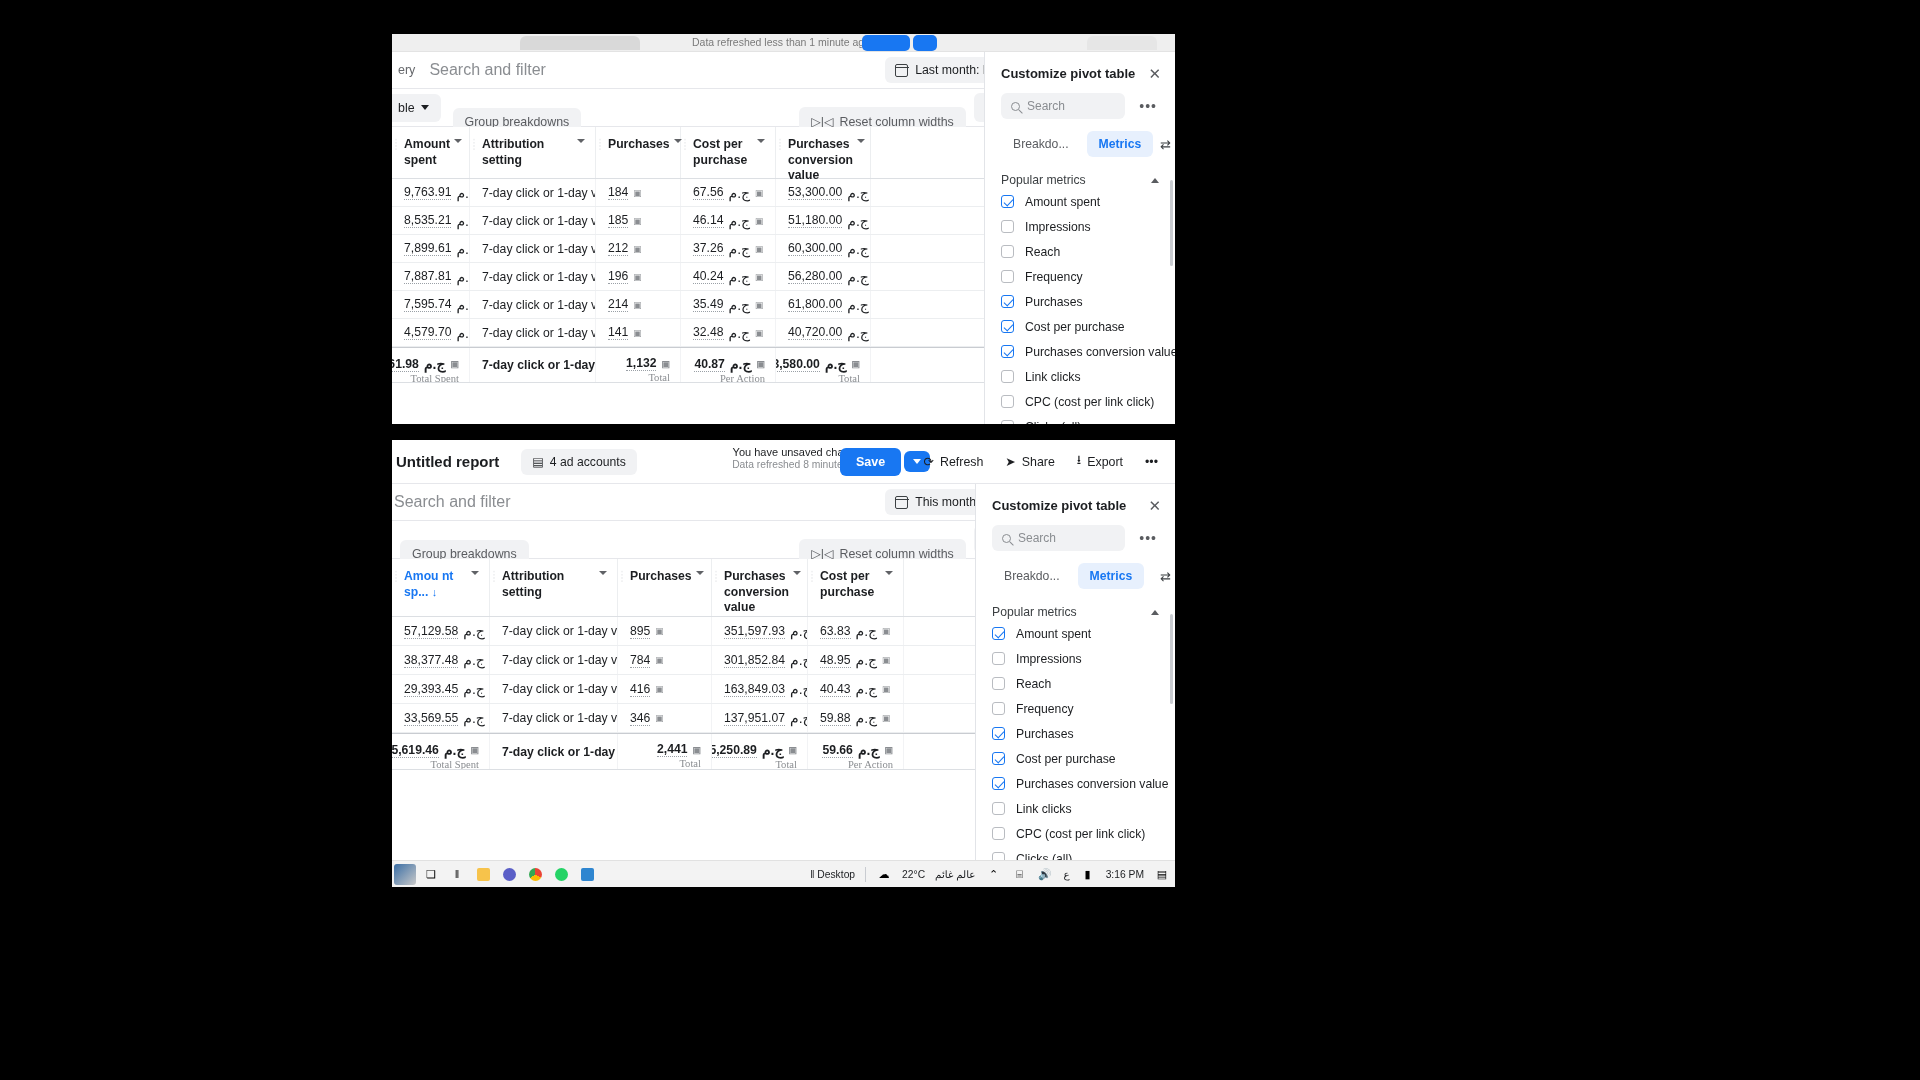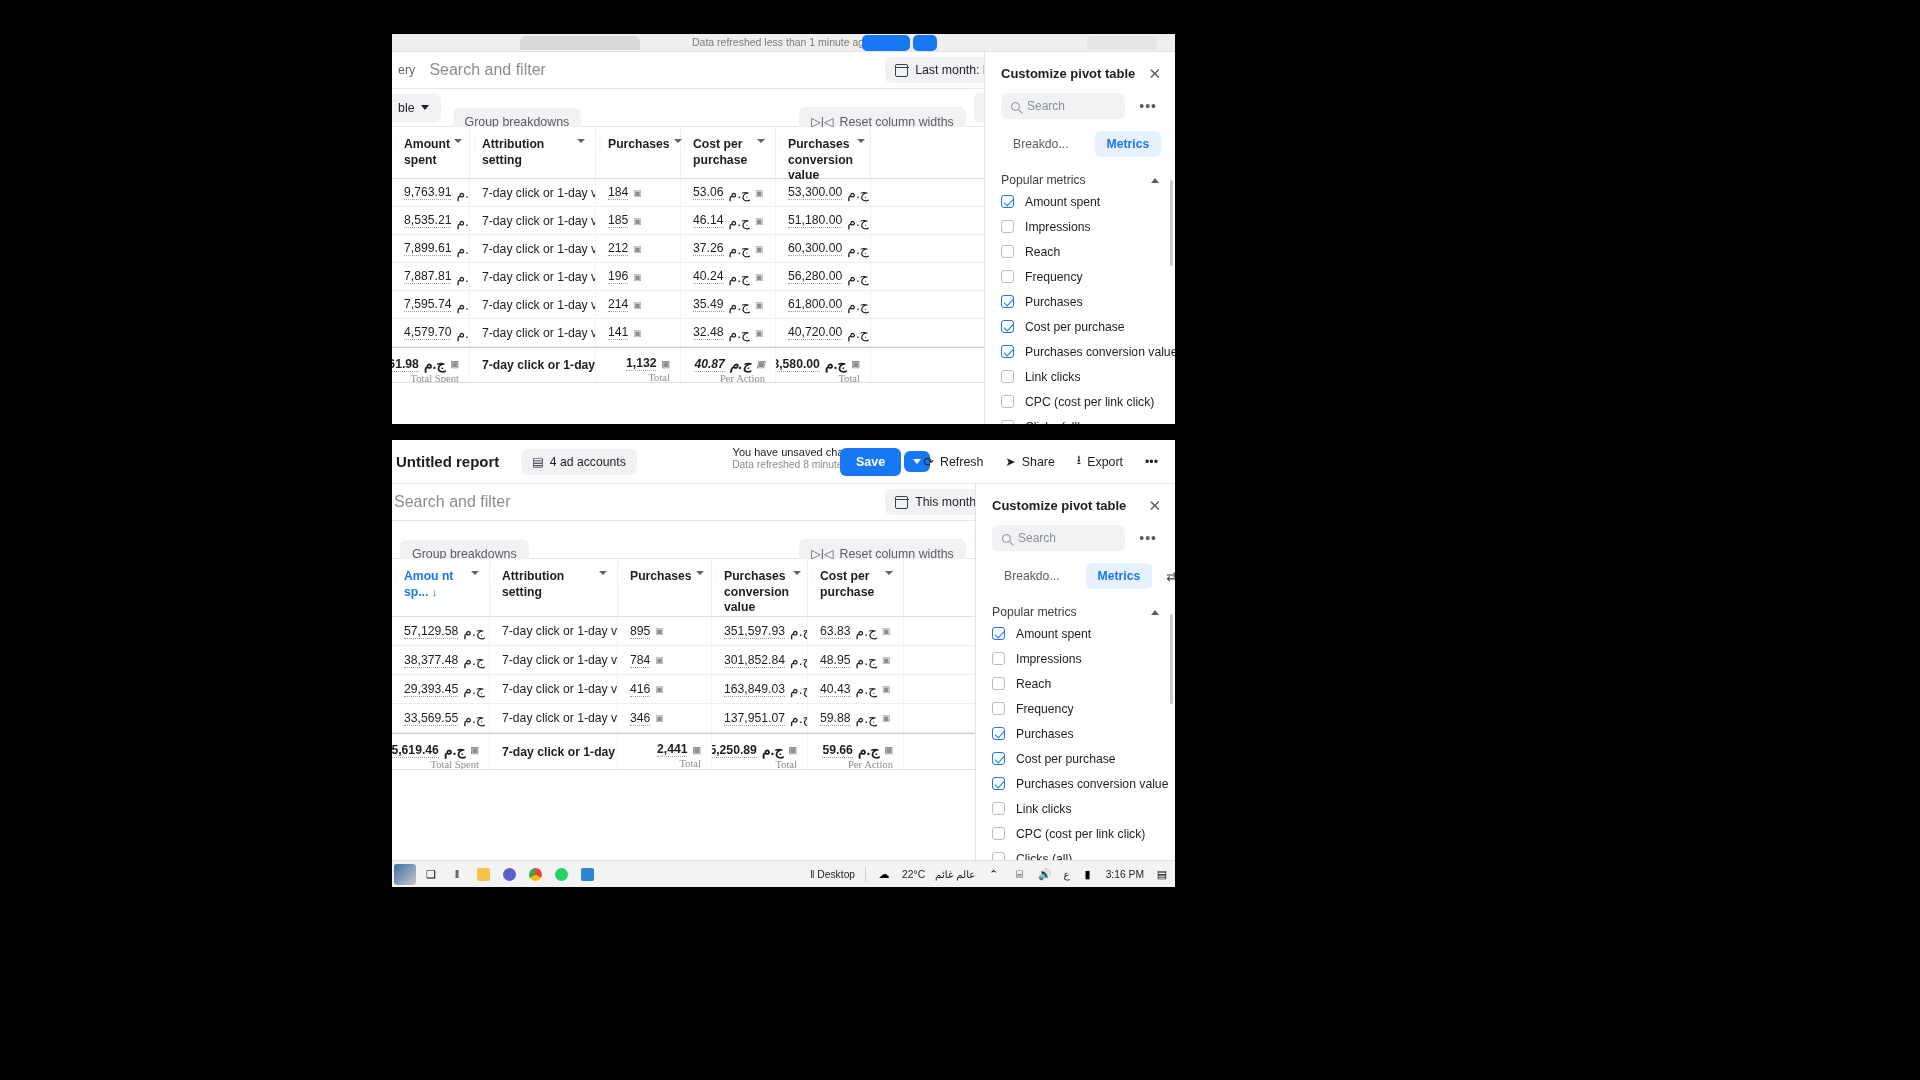--- a/index.html
+++ b/index.html
@@ -133,21 +133,21 @@
   .cp-title { font-size:13px; font-weight:600; color:#1c1e21; }
   .cp-x { font-size:15px; color:#5a5c60; line-height:1; }
   .cp-searchrow { display:flex; align-items:center; gap:8px; padding: 4px 12px 8px 16px; }
   .cp-search {
     flex:1; background:#f1f2f4; border-radius:6px; padding:6px 10px; font-size:12px; color:#8a8d91;
     display:flex; align-items:center; gap:7px;
   }
   .mag { width:9px;height:9px;border:1.4px solid #8a8d91;border-radius:50%; position:relative; display:inline-block;}
   .mag::after{content:"";position:absolute;right:-4px;bottom:-3px;width:5px;height:1.4px;background:#8a8d91;transform:rotate(45deg);}
   .dots { font-size:14px; color:#5a5c60; letter-spacing:1px; padding: 3px 6px; border-radius:5px; }
-  .cp-tabs { display:flex; align-items:center; gap:14px; padding: 4px 0 10px 16px; }
+  .cp-tabs { display:flex; align-items:center; gap:6px; padding: 4px 0 10px 16px; }
   .cp-tab { font-size:12.2px; color:#5a5c60; padding:6px 12px; border-radius:6px; }
   .cp-tab.on { background:#e7f0fd; color:#1877f2; font-weight:600; }
   .cp-filtericon { margin-left:auto; font-size:13px; color:#3c4043; padding-right:4px; }
   .cp-section { display:flex; align-items:center; justify-content:space-between; padding: 6px 16px 2px 16px; }
   .cp-section span { font-size:12.2px; color:#3c4043; }
   .chev-up { width:0;height:0;border-left:4.5px solid transparent;border-right:4.5px solid transparent;border-bottom:5px solid #5a5c60; }
   .cp-item { display:flex; align-items:center; gap:11px; padding: 5.5px 16px; }
   .cb { width:13px;height:13px;border:1.5px solid #b9bcc1;border-radius:3px;background:#fff; position:relative; flex:0 0 auto; }
   .cb.on { border-color:#1877f2; background:#fff; }
   .cb.on::after {
@@ -268,21 +268,21 @@
             <span class="cur">ج.م</span>
           </div>
           <div class="td" style="width:126px">
             <span>7-day click or 1-day view</span>
           </div>
           <div class="td" style="width:85px">
             <span class="dash-u">184</span>
             <span class="boxico">▣</span>
           </div>
           <div class="td" style="width:95px">
-            <span class="dash-u">53.06</span>
+            <span class="dash-u">67.56</span>
             <span class="cur">ج.م</span>
             <span class="boxico">▣</span>
           </div>
           <div class="td" style="width:95px">
             <span class="dash-u">53,300.00</span>
             <span class="cur">ج.م</span>
             <span class="boxico">▣</span>
           </div>
           <div class="td" style="flex:1;border-right:none;"></div>
         </div>
@@ -419,21 +419,21 @@
             <span>7-day click or 1-day view</span>
           </div>
           <div class="td" style="width:85px">
             <div style="display:flex;align-items:center;gap:5px;">
               <span class="dash-u">1,132</span>
               <span class="boxico">▣</span>
             </div>
             <span class="sub">Total</span>
           </div>
           <div class="td" style="width:95px">
-            <div style="display:flex;align-items:center;gap:5px;font-style:italic;">
+            <div style="display:flex;align-items:center;gap:5px;">
               <span class="dash-u">40.87</span>
               <span class="cur">ج.م</span>
               <span class="boxico">▣</span>
             </div>
             <span class="sub">Per Action</span>
           </div>
           <div class="td" style="width:95px">
             <div style="display:flex;align-items:center;gap:5px;">
               <span class="dash-u">323,580.00</span>
               <span class="cur">ج.م</span>

